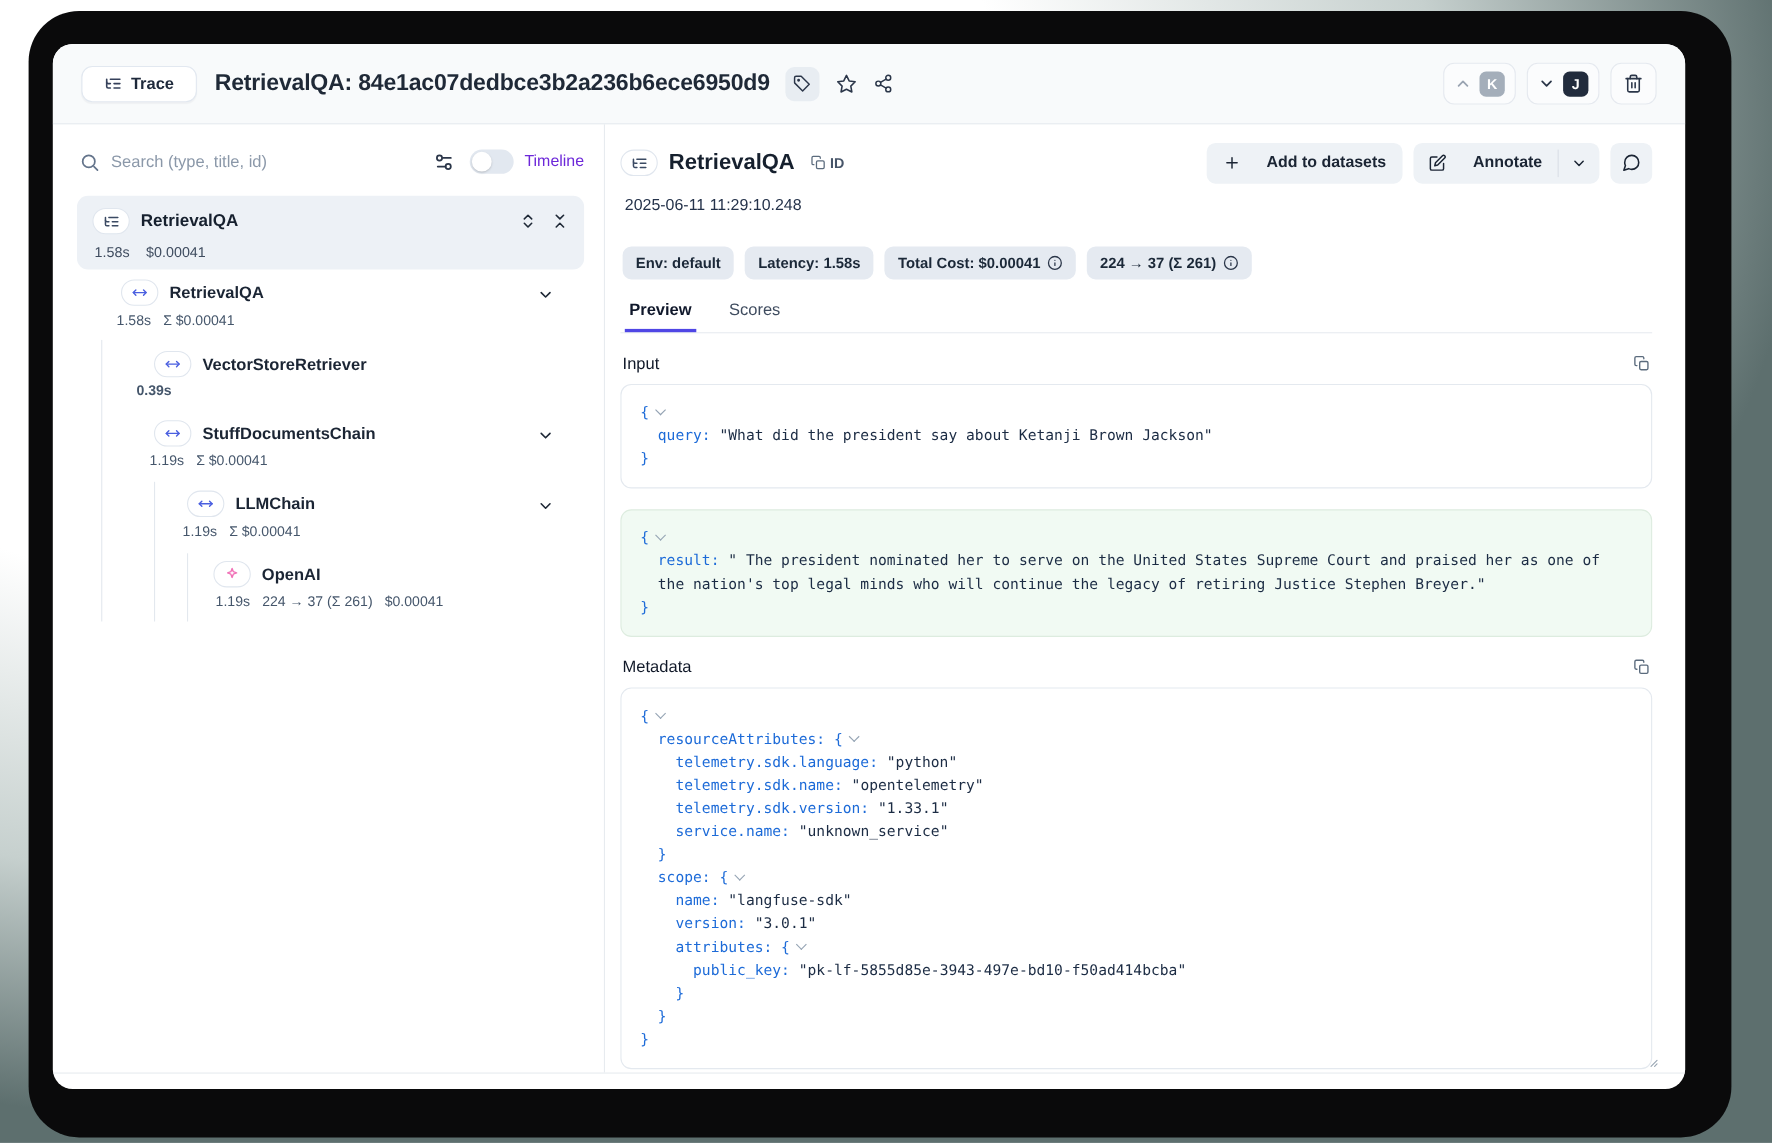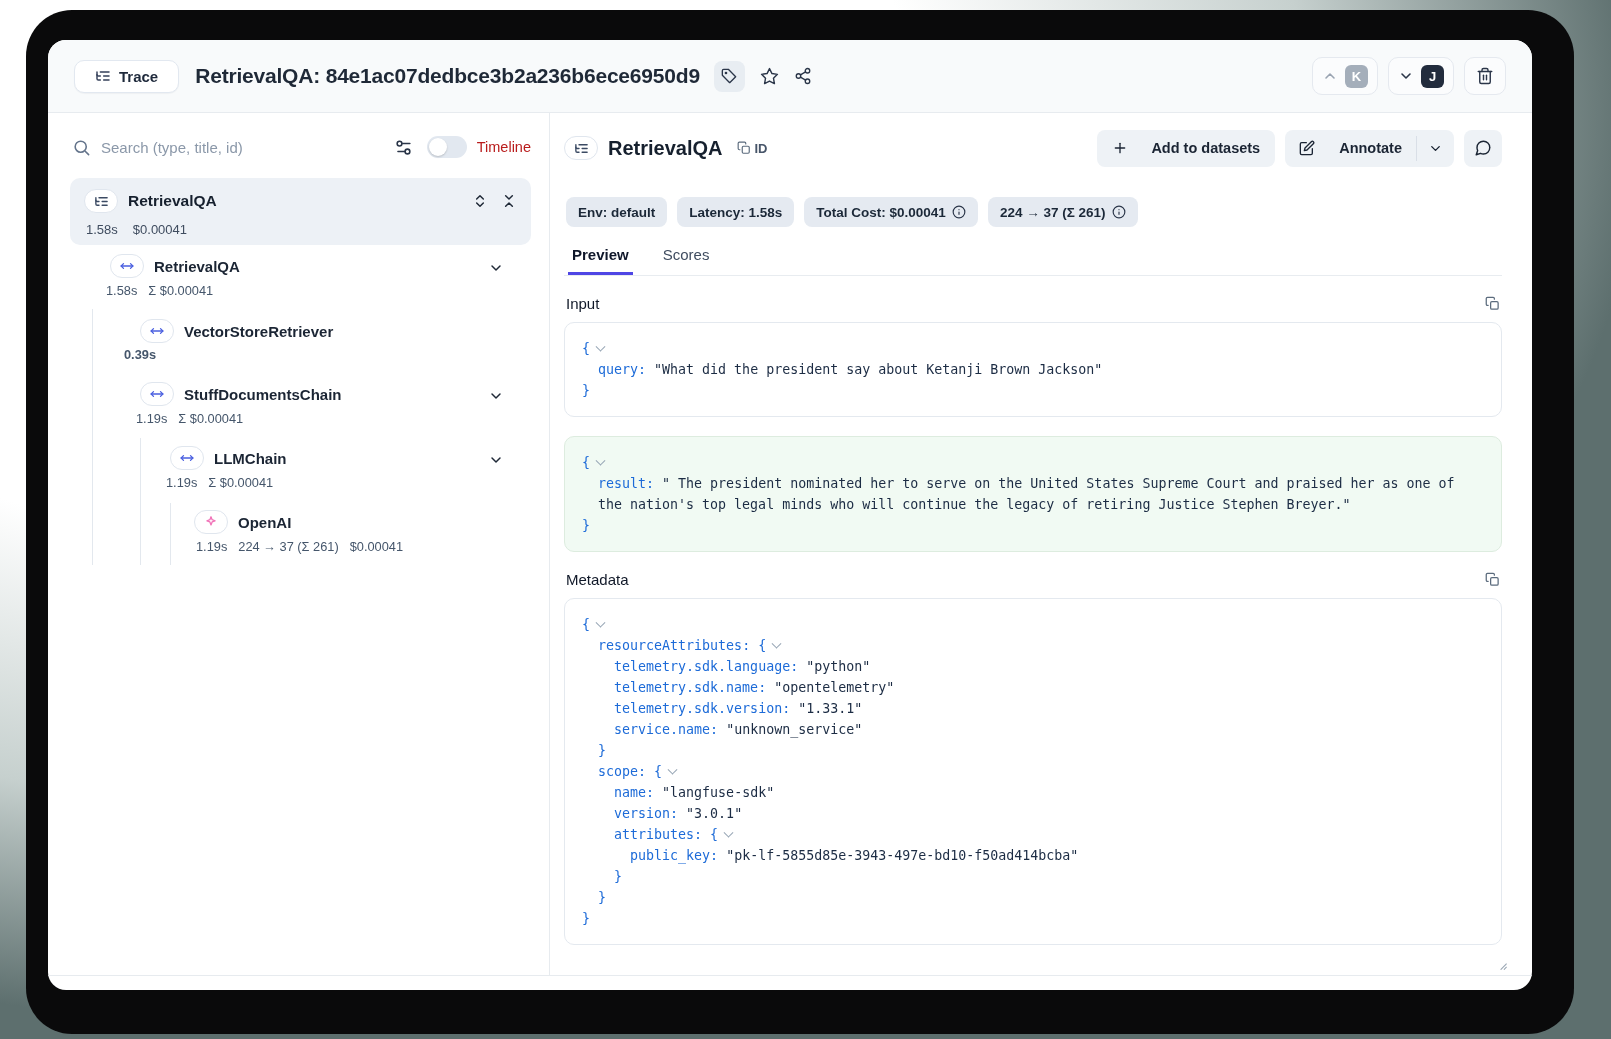--- a/index.html
+++ b/index.html
@@ -37,21 +37,21 @@
   .resize-grip { position:absolute; right:24px; bottom:19px; color:#9aa7b4; }
 
   
   .search-row { position:absolute; left:24px; right:18px; top:18px; display:flex; align-items:center; gap:10px; height:32px; }
   .search-row .search-ic { color:#64748b; flex:none; }
   .search-input { flex:1; border:none; outline:none; font-size:15px; color:#0f172a; background:transparent; font-family:"Liberation Sans",sans-serif; }
   .search-input::placeholder { color:#8b98a9; }
   .filter-btn { background:none; border:none; color:#2b3649; cursor:pointer; display:inline-flex; }
   .toggle { width:40px; height:22px; border-radius:11px; background:#e2e8f0; position:relative; flex:none; cursor:pointer; margin-left:4px; }
   .toggle .knob { position:absolute; left:2px; top:2px; width:18px; height:18px; border-radius:50%; background:#fff; box-shadow:0 1px 2px rgba(0,0,0,.18); }
-  .toggle-label { font-size:14.5px; color:#b91c1c; }
+  .toggle-label { font-size:14.5px; color:#6d28d9; }
 
   .root-box { position:absolute; left:22px; right:18px; top:65px; height:67px; background:#edf1f6; border-radius:10px; padding:11px 14px; }
   .root-line1 { display:flex; align-items:center; gap:10px; }
   .pill-ic { display:inline-flex; align-items:center; justify-content:center; width:34px; height:24px; background:#fff; border:1px solid #e0e6ee; border-radius:999px; flex:none; }
   .pill-ic svg { color:#3b4a63; }
   .pill-ic.obs svg { color:#4a5fe0; }
   .pill-ic.gen svg { color:#f173b8; }
   .root-name { font-size:15.5px; font-weight:700; color:#16202e; flex:1; }
   .root-actions { display:flex; gap:13px; color:#1f2937; }
   .root-actions .hd-ic { color:#1f2937; }
@@ -368,20 +368,21 @@
           <button class="icon-btn">
             <span>
                 <svg width="18" height="18" viewBox="0 0 24 24" fill="none" stroke="currentColor" stroke-width="1.9" stroke-linecap="round" stroke-linejoin="round">
                   <path d="M21 11.5a8.38 8.38 0 0 1-8.5 8.5 8.5 8.5 0 0 1-3.8-.9L3 21l1.9-5.7a8.38 8.38 0 0 1-.9-3.8 8.5 8.5 0 0 1 8.5-8.5 8.38 8.38 0 0 1 8.5 8.5z"></path>
                 </svg>
               </span>
           </button>
         </span>
       </div>
 
+      <div class="timestamp">2025-06-11 11:29:10.248</div>
 
       <div class="badges-row" id="badges-row">
           <span class="badge">
             <span>Env: default</span>
           </span>
           <span class="badge">
             <span>Latency: 1.58s</span>
           </span>
           <span class="badge">
             <span>Total Cost: $0.00041</span>

